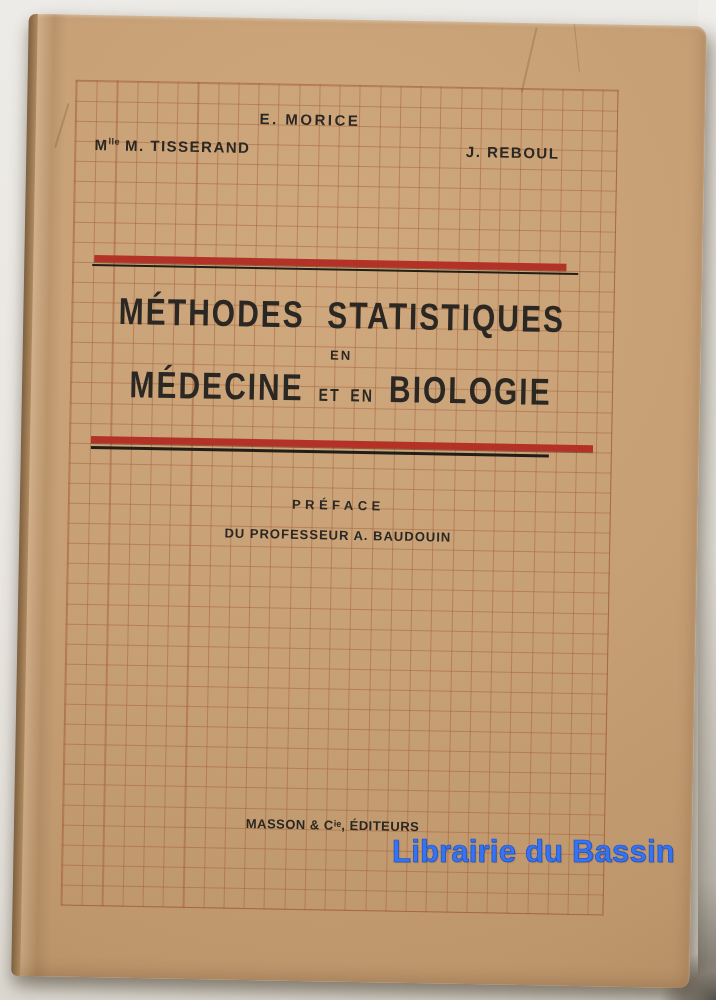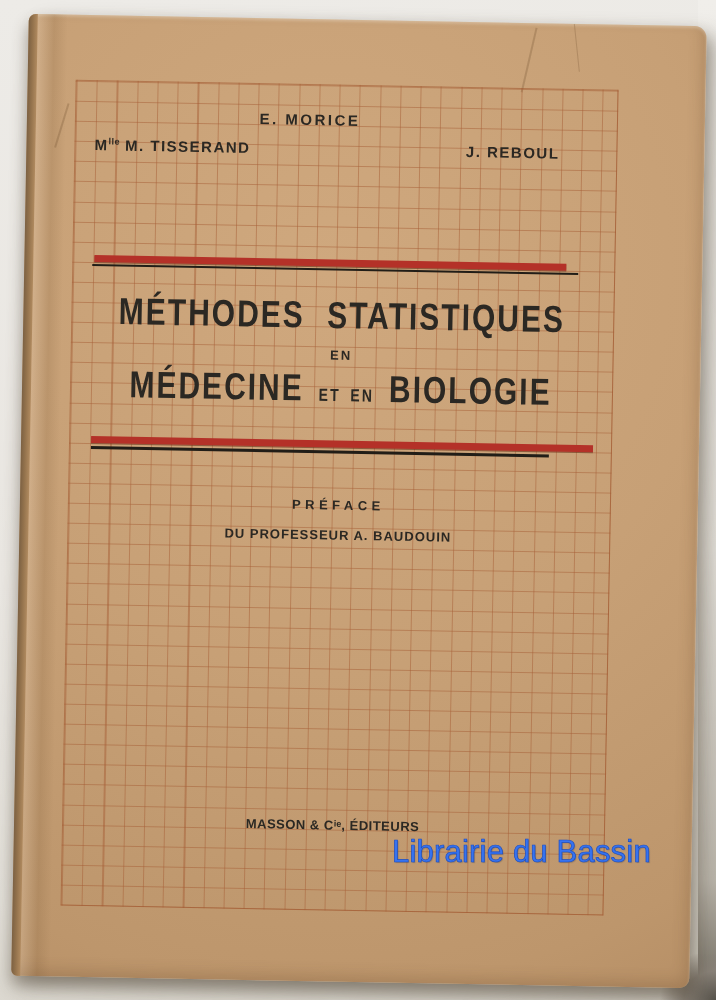--- a/index.html
+++ b/index.html
@@ -79,21 +79,21 @@
   .title-1{top:281px;}
   .title-en{top:328px;font-size:13px;font-weight:700;letter-spacing:2px;}
   .title-2{top:354px;display:flex;justify-content:center;align-items:baseline;gap:15px;}
   .title-2 .small{font-size:14px;letter-spacing:2px;word-spacing:4px;}
   .preface-label{top:478px;font-size:13px;font-weight:700;letter-spacing:4.5px;}
   .preface-by{top:508px;font-size:13px;font-weight:700;letter-spacing:1px;}
   .publisher{top:798px;font-size:13px;font-weight:700;letter-spacing:.5px;}
   .publisher sup{font-size:9px;vertical-align:3px;letter-spacing:0;}
   .watermark{
     position:absolute;left:392px;top:834px;
-    font-size:31px;font-weight:400;letter-spacing:.2px;white-space:nowrap;
+    font-size:31px;font-weight:700;letter-spacing:.2px;white-space:nowrap;
     color:#3673f0;
     -webkit-text-stroke:.7px #1d4ec2;
     text-shadow:1px 1px 1px rgba(70,70,80,.35);
   }
 </style>
 </head>
 <body>
 
 <div class="stage">
   <div class="wall-right-shade"></div>

